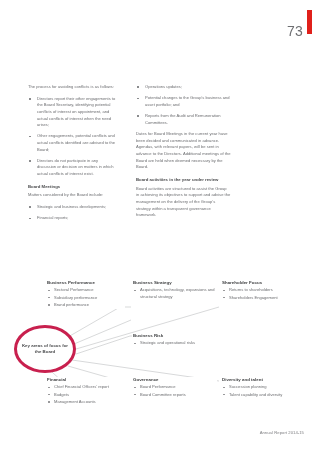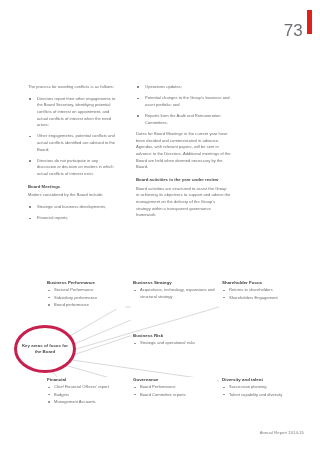--- a/index.html
+++ b/index.html
@@ -20,21 +20,21 @@
   
   .page-head {
     position: absolute;
     top: 10px;
     right: 8px;
     display: flex;
     align-items: center;
     height: 24px;
   }
   .page-num {
-    font-size: 17px;
+    font-size: 14px;
     color: #6d6e71;
     letter-spacing: 0.2px;
     margin-right: 4px;
     line-height: 1;
     margin-top: 17px;
   }
   .page-rule {
     width: 5px;
     height: 24px;
     background: #e0201b;

